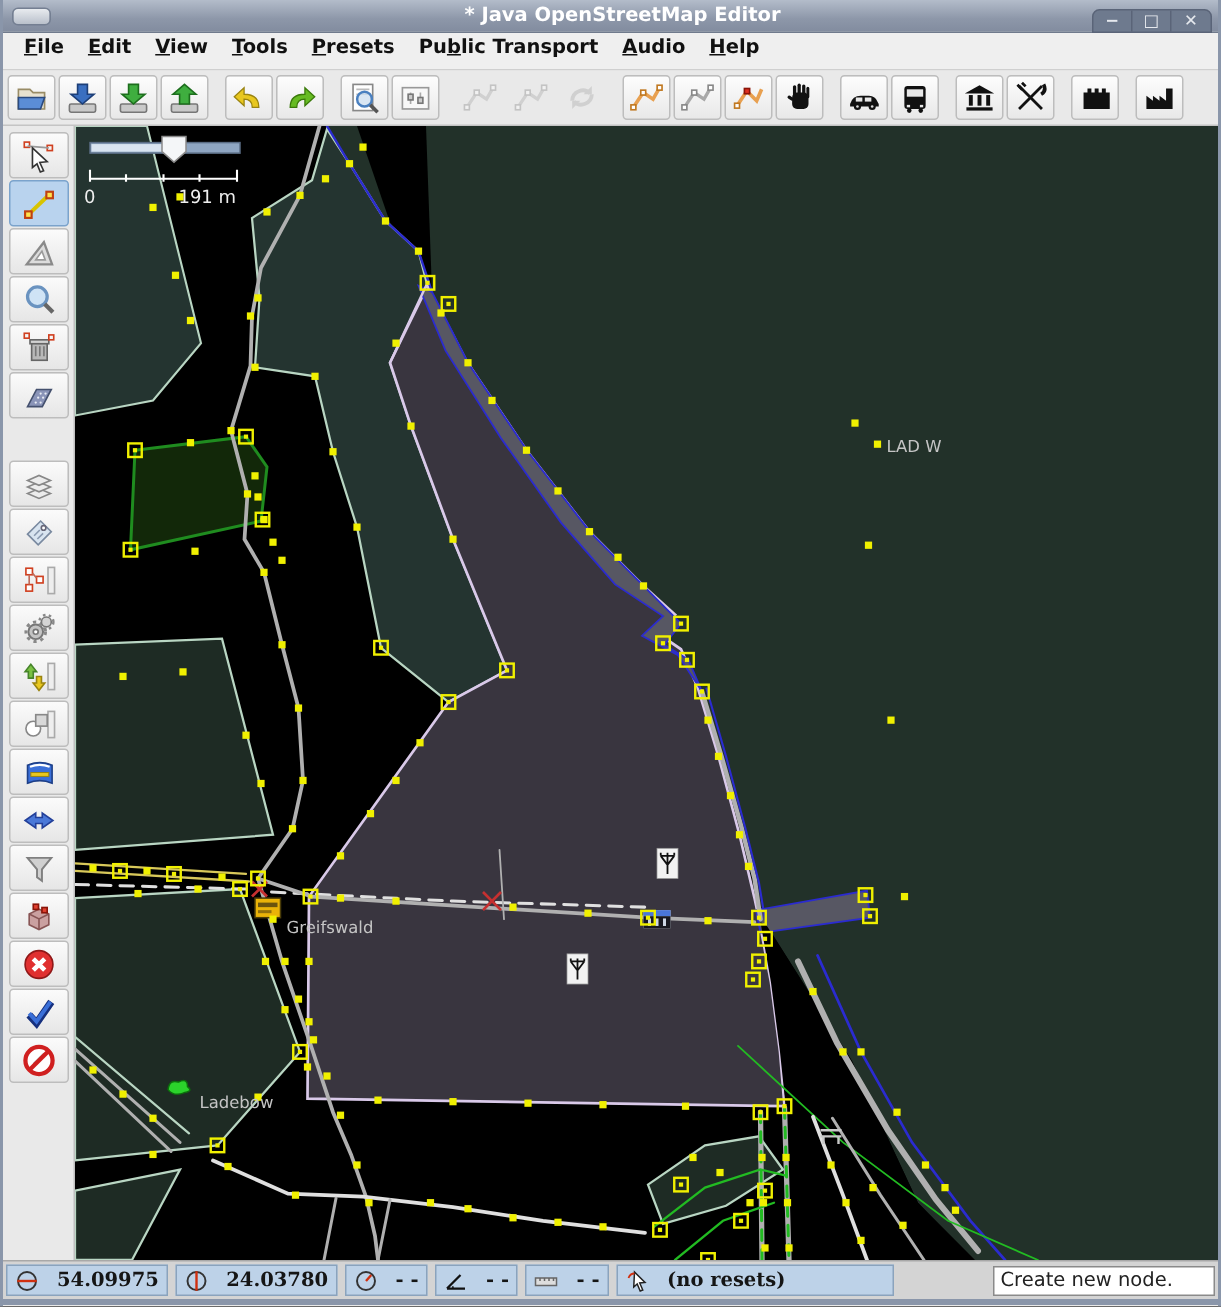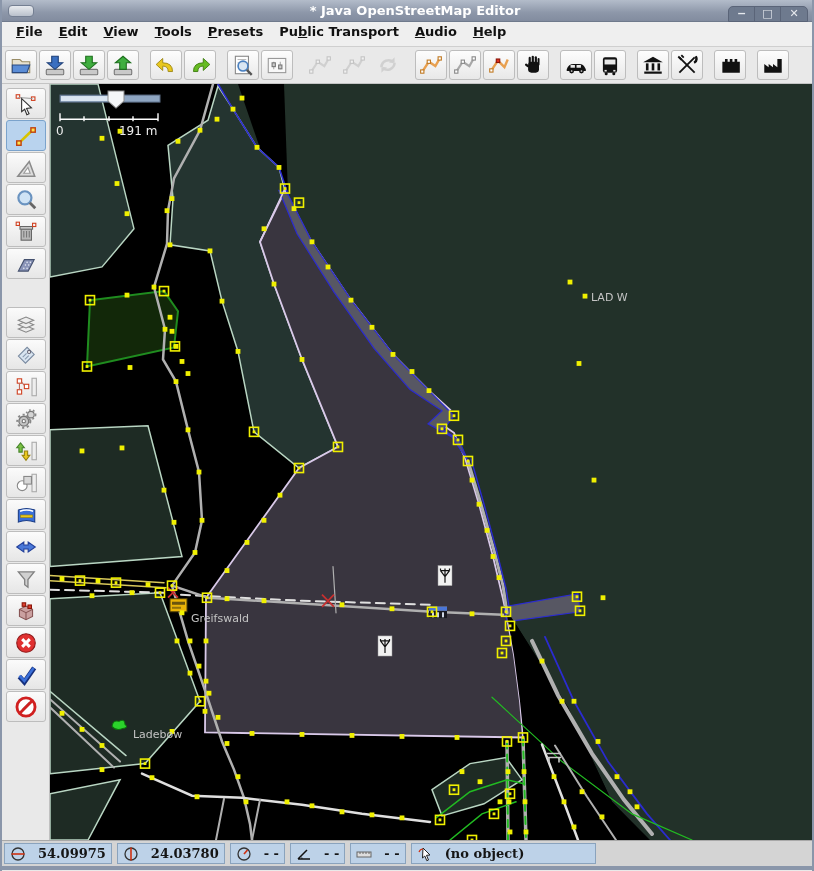--- a/index.html
+++ b/index.html
@@ -726,17 +726,18 @@
           <rect x="1" y="6" width="14" height="5" fill="#ddd" stroke="#666"></rect>
           <path d="M4 6 v2 M7 6 v2 M10 6 v2 M13 6 v2" stroke="#666" stroke-width="1"></path>
         </svg>
       <span class="val">- -</span>
     </div>
     <div class="seg" style="min-width:185px">
       <svg viewBox="0 0 16 16">
           <path d="M6 2 L13 9 L9.5 9.3 L11.5 14 L9.8 14.7 L7.8 10 L5.5 12 Z" fill="#fff" stroke="#222" stroke-width="1"></path>
           <path d="M2 6 Q3 3 6 3" stroke="#d03010" stroke-width="1.2" fill="none"></path>
         </svg>
-      <span class="val">(no object)</span>
-    </div>
+      <span class="val">(no resets)</span>
+    </div>
+    <input class="status-input" value="Create new node." style="">
   </div>
   <div class="bottom-frame"></div>
 </div>
 
 </body></html>

